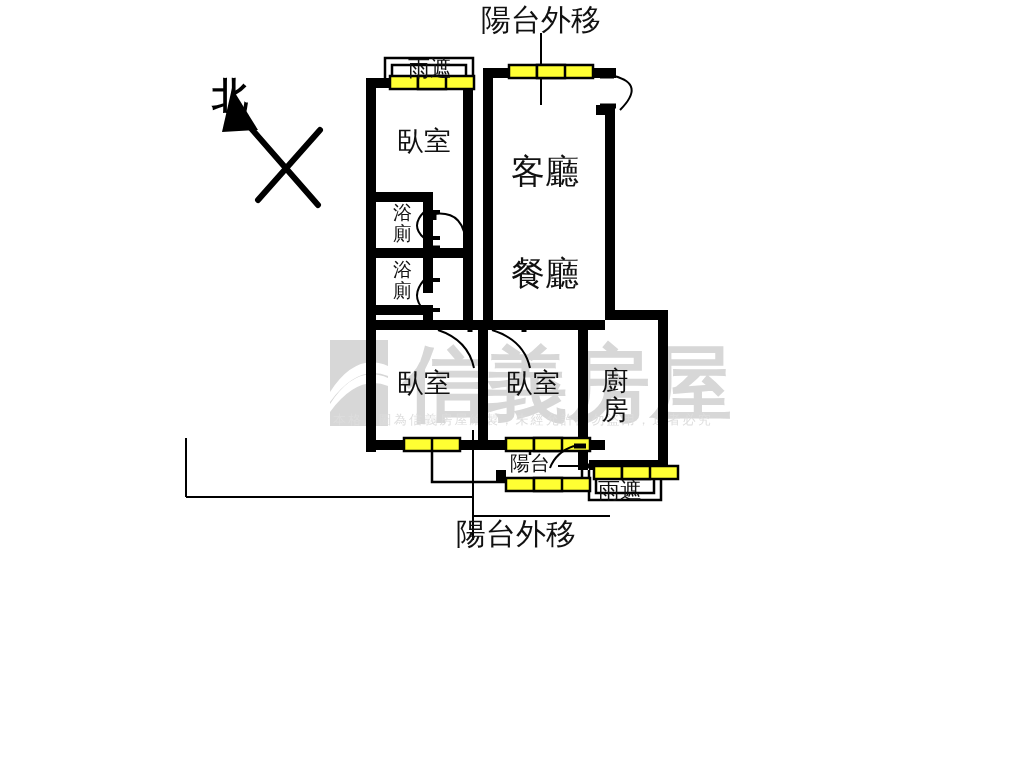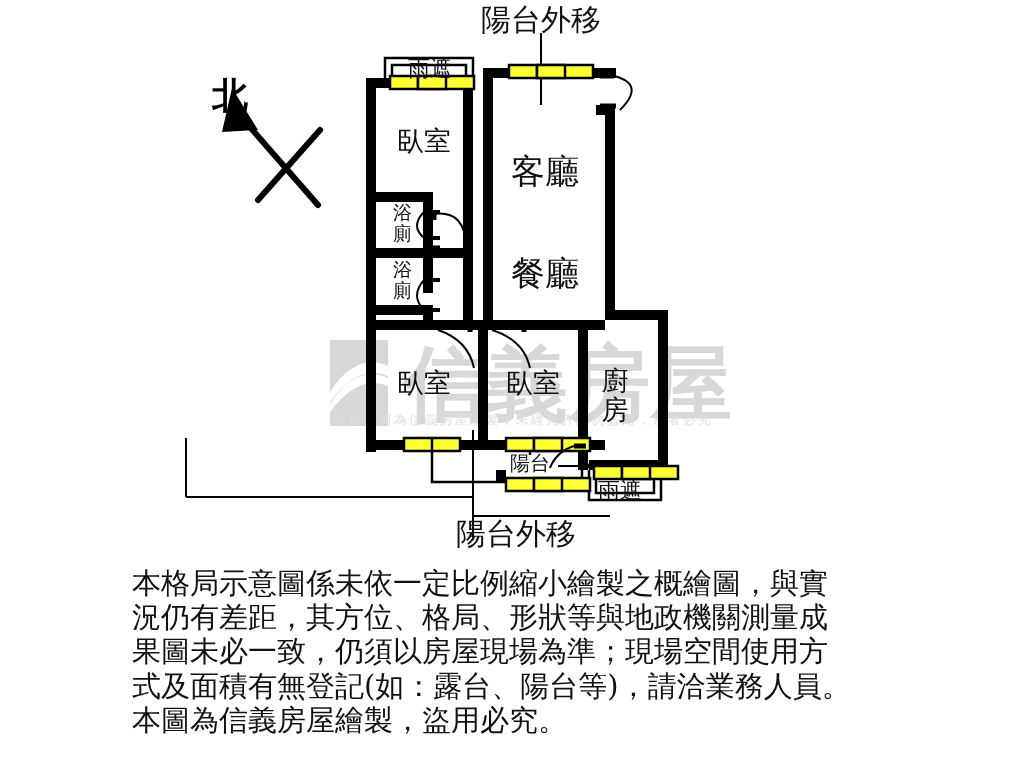--- a/index.html
+++ b/index.html
@@ -236,19 +236,14 @@
       <text font-size="22" x="620" y="498">雨遮</text>
     </g>
 
     <g font-family="'DejaVu Serif','Liberation Serif',serif" fill="#111111" text-anchor="middle">
       <text font-size="30" x="541" y="30">陽台外移</text>
       <text font-size="30" x="516" y="544">陽台外移</text>
     </g>
 
   </svg>
 
-  <div class="disclaimer">本格局示意圖係未依一定比例縮小繪製之概繪圖，與實
-況仍有差距，其方位、格局、形狀等與地政機關測量成
-果圖未必一致，仍須以房屋現場為準；現場空間使用方
-式及面積有無登記(如：露台、陽台等)，請洽業務人員。
-本圖為信義房屋繪製，盜用必究。</div>
 
 </div>
 
 </body></html>

